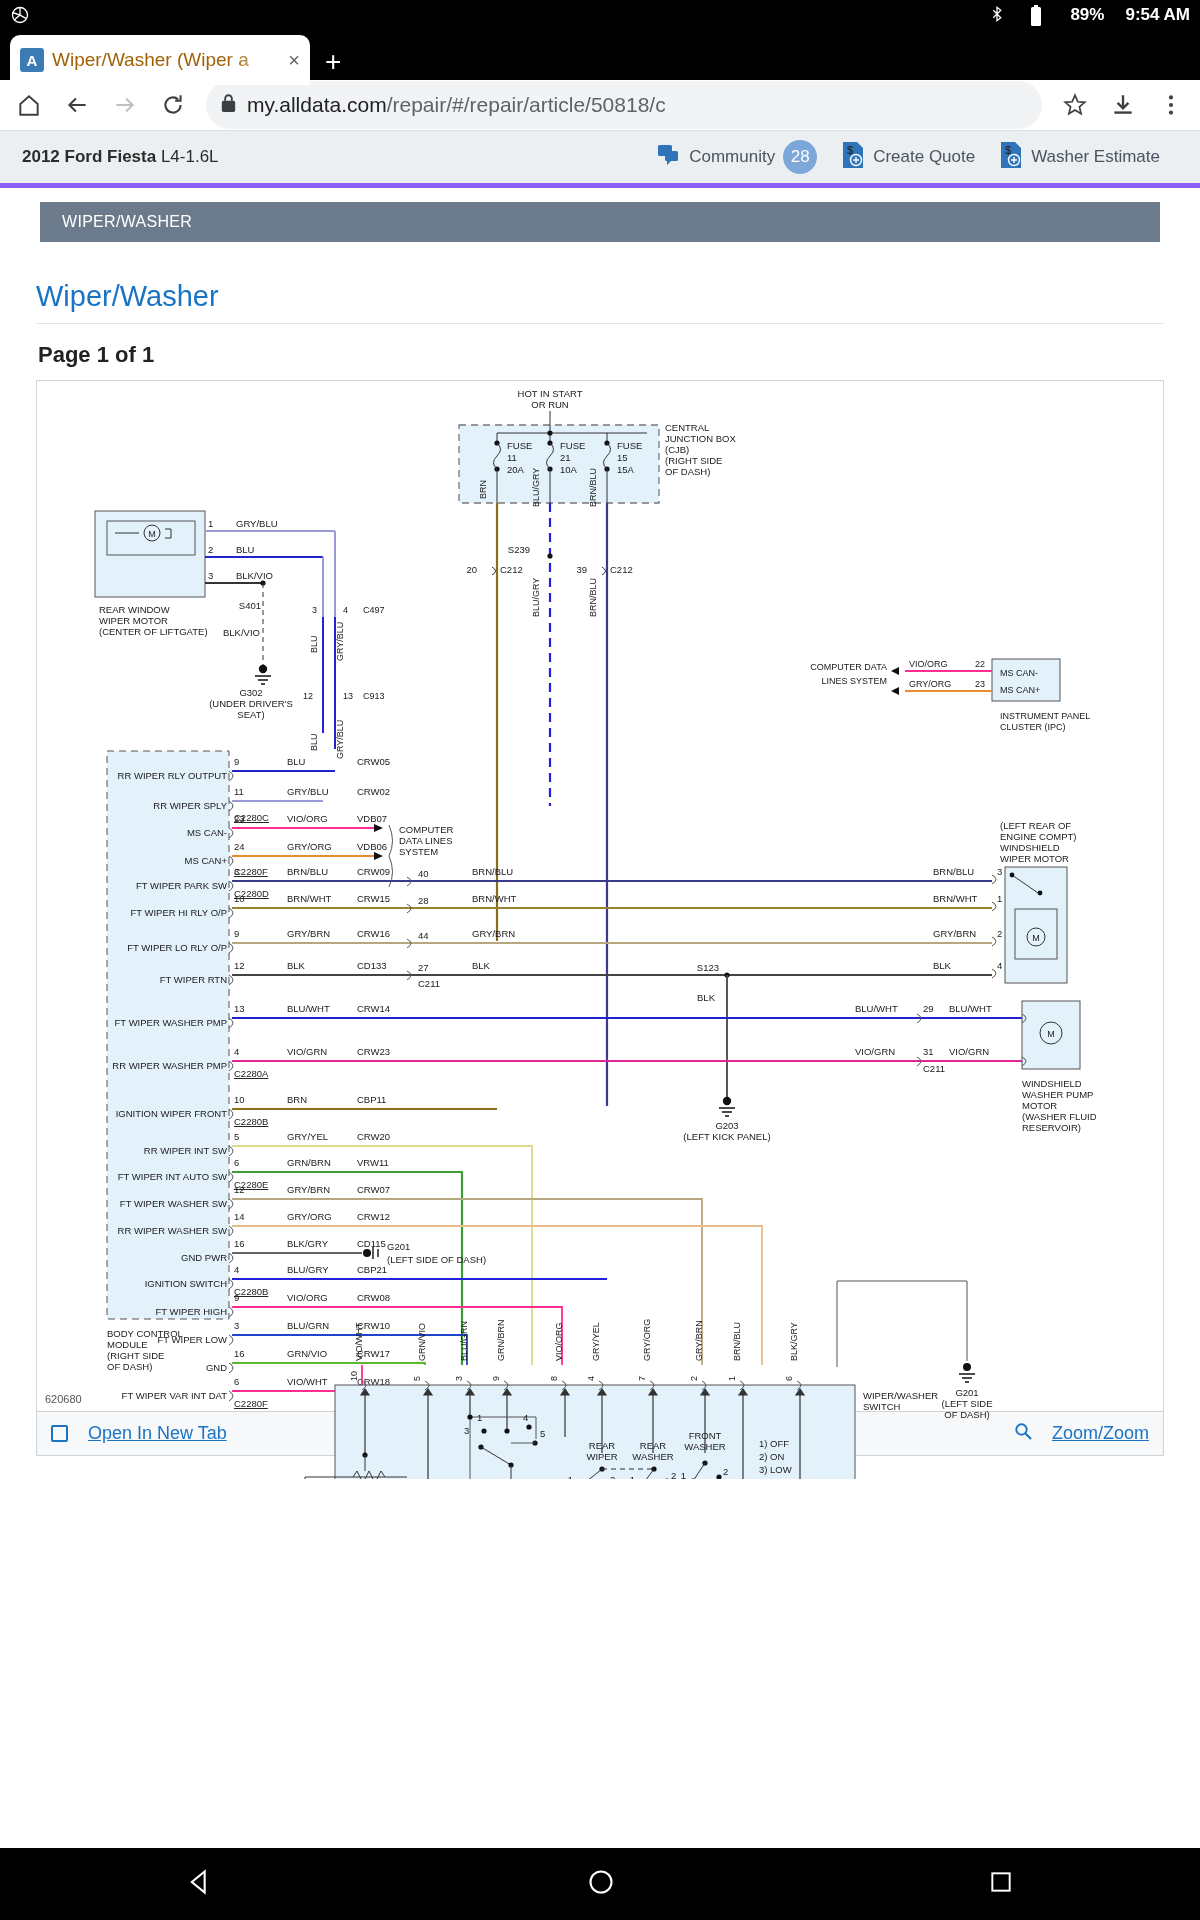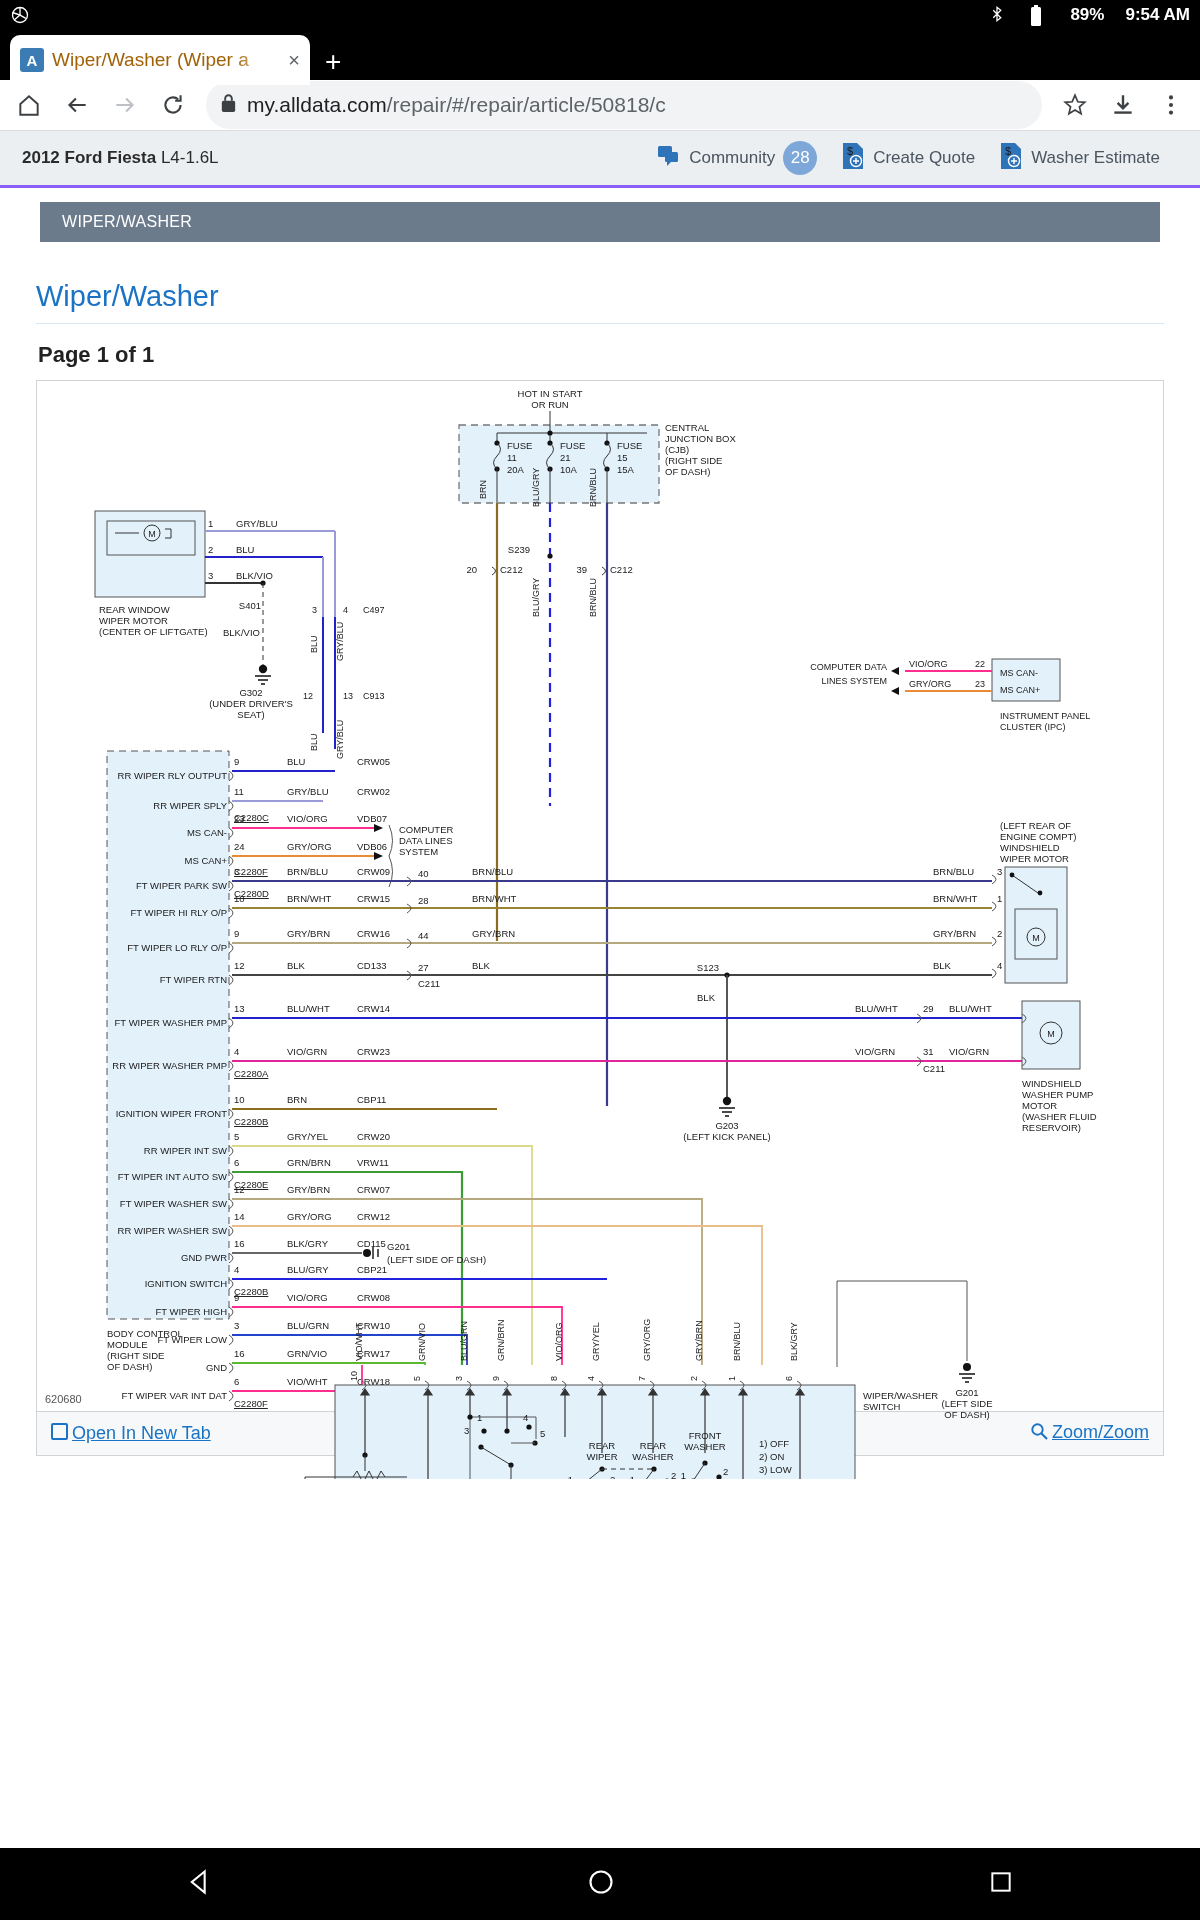--- a/index.html
+++ b/index.html
@@ -35,21 +35,21 @@
     align-items:center; justify-content:center; color:#3c4043; }
   .om-ic.dim { color:#bdc1c6; }
   .urlbox { flex:1; height:48px; background:#f1f3f4; border-radius:24px;
     display:flex; align-items:center; padding:0 14px; gap:10px; overflow:hidden; }
   .url-text { font-size:21px; color:#202124; white-space:nowrap;
     overflow:hidden; }
   .url-text .dim { color:#5f6368; }
 
   
   .appbar { height:58px; background:#eceff1; border-top:1px solid #dadce0;
-    border-bottom:3px solid #8b5cf6; display:flex; align-items:center;
+    border-bottom:5px solid #8b5cf6; display:flex; align-items:center;
     padding:0 22px; }
   .vehicle { font-size:17px; color:#2b2b2b; }
   .vehicle b { font-weight:bold; }
   .appbar-actions { margin-left:auto; display:flex; align-items:center;
     gap:24px; padding-right:18px; }
   .act { display:flex; align-items:center; gap:8px; font-size:17px;
     color:#4a5560; }
   .badge { width:34px; height:34px; border-radius:50%; background:#7da7d9;
     color:#fff; font-size:17px; display:flex; align-items:center;
     justify-content:center; }
@@ -68,21 +68,21 @@
   
   .diagram { position:relative; border:1px solid #cfd4d8; background:#fff;
     height:1032px; }
   .diagram svg { position:absolute; inset:0; }
   .dwg-id { position:absolute; left:8px; bottom:6px; font-size:11px; color:#555; }
 
   
   .dfooter { display:flex; align-items:center; justify-content:space-between;
     border:1px solid #cfd4d8; border-top:none; background:#f6f8fa;
     height:44px; padding:0 14px; }
-  .dfoot-link { display:flex; gap:4px; color:#1a73c4;
+  .dfoot-link { display:flex; align-items:center; gap:20px; color:#1a73c4;
     font-size:18px; }
   .sq-ic { width:17px; height:17px; border:2px solid #1a73c4; border-radius:2px; }
 
   
   .navbar { position:absolute; left:0; bottom:0; width:1200px; height:72px;
     background:#000; display:flex; align-items:center;
     justify-content:space-around; }
   .nv { color:#fff; }
 
   text { font-family:"Liberation Sans", sans-serif; fill:#1a1a1a; }

